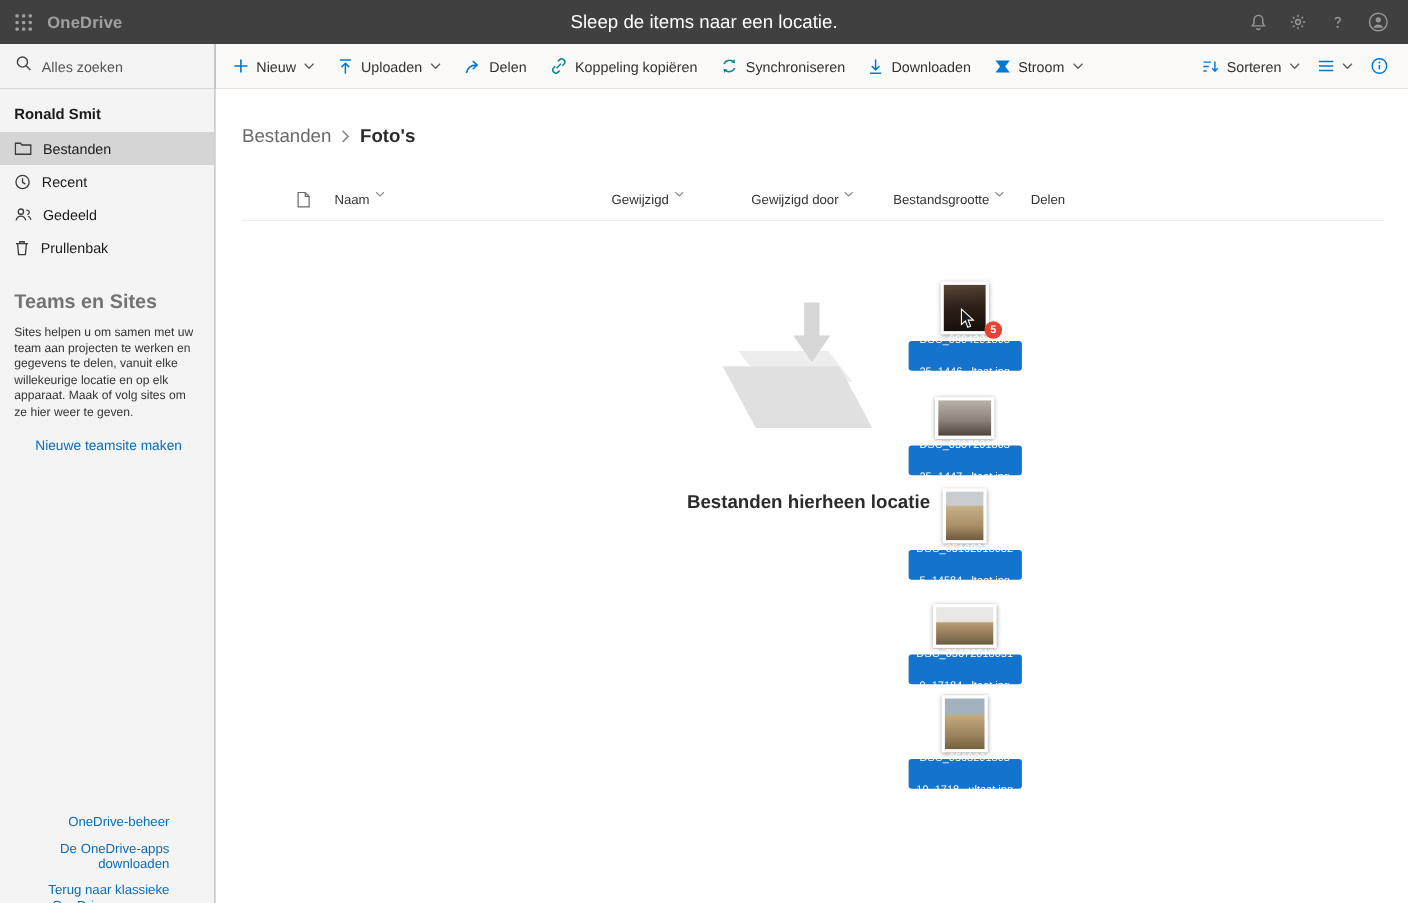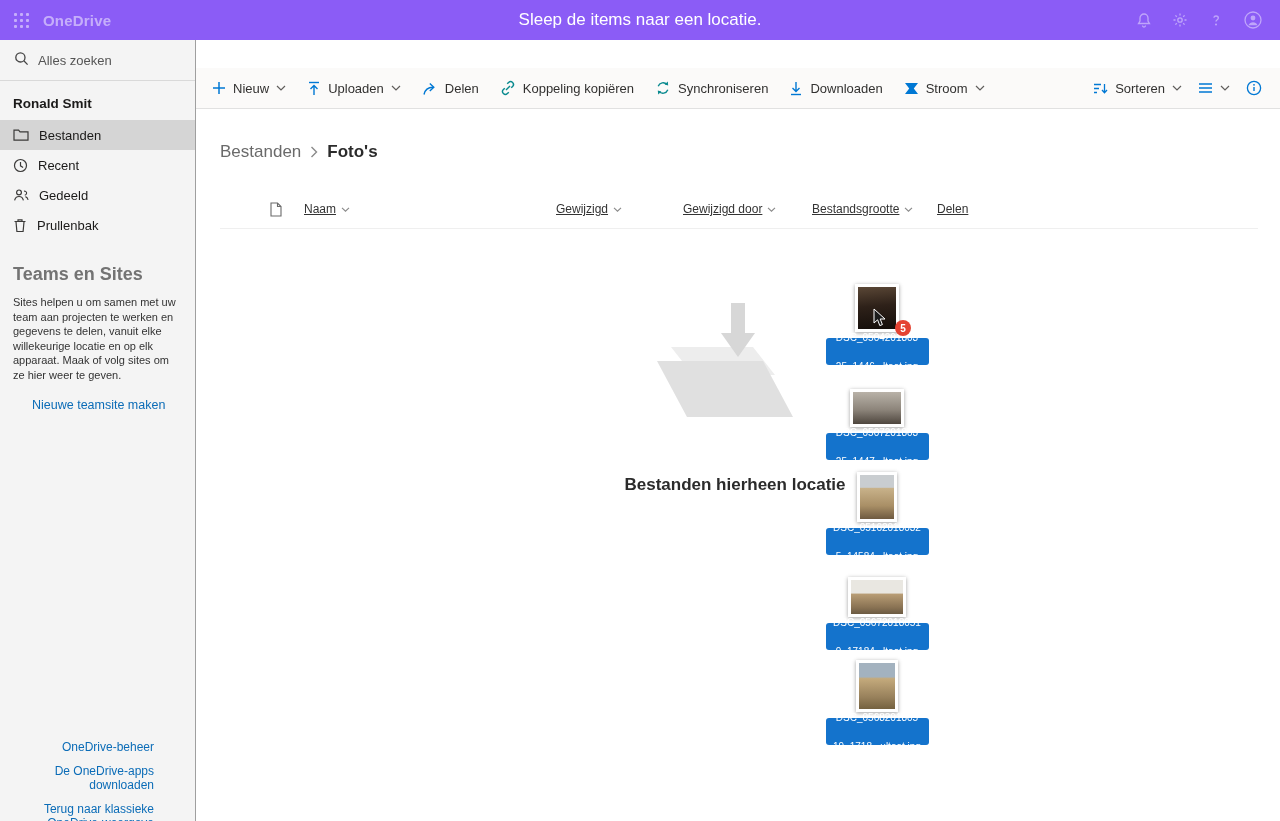--- a/index.html
+++ b/index.html
@@ -1,20 +1,20 @@
 <!DOCTYPE html>
 <html><head>
 <meta charset="utf-8">
 <style>
   * { margin:0; padding:0; box-sizing:border-box; }
   html,body { width:1280px; height:821px; overflow:hidden; background:#fff;
     font-family:"Liberation Sans", sans-serif; -webkit-font-smoothing:antialiased; }
 
   
-  .topbar { height:40px; background:#8b5cf6; position:relative; display:flex; align-items:center; color:#fff; }
+  .topbar { height:40px; background:#404040; position:relative; display:flex; align-items:center; color:#fff; }
   .topbar-left { display:flex; align-items:center; gap:14px; padding-left:14px; opacity:.5; z-index:2; }
   .waffle { display:grid; grid-template-columns:repeat(3,3px); grid-template-rows:repeat(3,3px); gap:3px; cursor:pointer; }
   .waffle i { width:3px; height:3px; background:#fff; border-radius:1px; }
   .brand { font-size:15px; font-weight:600; letter-spacing:.2px; cursor:pointer; }
   .topbar-msg { position:absolute; left:0; right:0; text-align:center; font-size:17px; color:#fff; z-index:1; }
   .topbar-right { margin-left:auto; display:flex; align-items:center; gap:20px; padding-right:18px; opacity:.45; z-index:2; }
   .topbar-right svg { display:block; }
 
   
   .shell { display:flex; height:802px; }
@@ -31,35 +31,35 @@
   .nav-item svg { flex-shrink:0; display:block; }
   .teams-heading { font-size:18px; font-weight:600; color:#737373; padding:24px 13px 10px; }
   .teams-text { font-size:11px; line-height:14.5px; color:#333; padding:0 16px 0 13px; }
   .teams-link { font-size:12.5px; color:#0b6cb7; padding:16px 13px 0 32px; cursor:pointer; }
   .side-footer { position:absolute; left:14px; bottom:12px; display:flex; flex-direction:column; gap:11px; }
   .side-footer a { font-size:12px; line-height:13.5px; color:#0b6cb7; text-decoration:none; width:140px; cursor:pointer;text-align:right; }
 
   
   .main { flex:1; display:flex; flex-direction:column; background:#fff; min-width:0; }
   .toolbar { height:41px; background:#fbfaf9; border-bottom:1px solid #e1e1e1; display:flex; align-items:center;
-    padding:0 18px 0 16px; gap:21px; font-size:13px; color:#323130;margin-top:28px; }
+    padding:0 18px 0 16px; gap:21px; font-size:13px; color:#323130; }
   .tb-item { display:flex; align-items:center; gap:7px; cursor:pointer; white-space:nowrap; }
   .tb-item svg { display:block; }
   .toolbar-right { margin-left:auto; display:flex; align-items:center; gap:16px; }
   .chev { display:block; }
 
   .content { position:relative; flex:1; background:#fff; }
 
   .breadcrumb { position:absolute; left:24px; top:33px; display:flex; align-items:center; gap:9px; font-size:17px; }
   .crumb-root { color:#6a6a6a; cursor:pointer; }
   .crumb-sep { color:#8a8a8a; font-size:14px; }
   .crumb-current { color:#2b2b2b; font-weight:600; cursor:pointer; }
 
   .table-header { position:absolute; top:93px; left:0; right:0; height:22px; font-size:12px; color:#333; }
-  .table-header .col { position:absolute; display:flex; align-items:center; gap:5px; cursor:pointer; white-space:nowrap;text-decoration:underline; }
+  .table-header .col { position:absolute; display:flex; align-items:flex-start; gap:5px; cursor:pointer; white-space:nowrap; }
   .header-line { position:absolute; top:119px; left:24px; right:22px; height:1px; background:#efefef; }
 
   .drop-zone { position:absolute; left:445px; top:180px; width:160px; height:140px; }
   .drop-text { position:absolute; left:539px; top:366px; transform:translateX(-50%); font-size:17px; font-weight:600;
     color:#2b2b2b; white-space:nowrap; }
 
   
   .drag-stack { position:absolute; left:629px; top:172px; width:104px; }
   .file-unit { position:relative; height:95px; }
   .thumb-wrap { height:57px; display:flex; align-items:flex-end; justify-content:center; padding-bottom:6px; }

